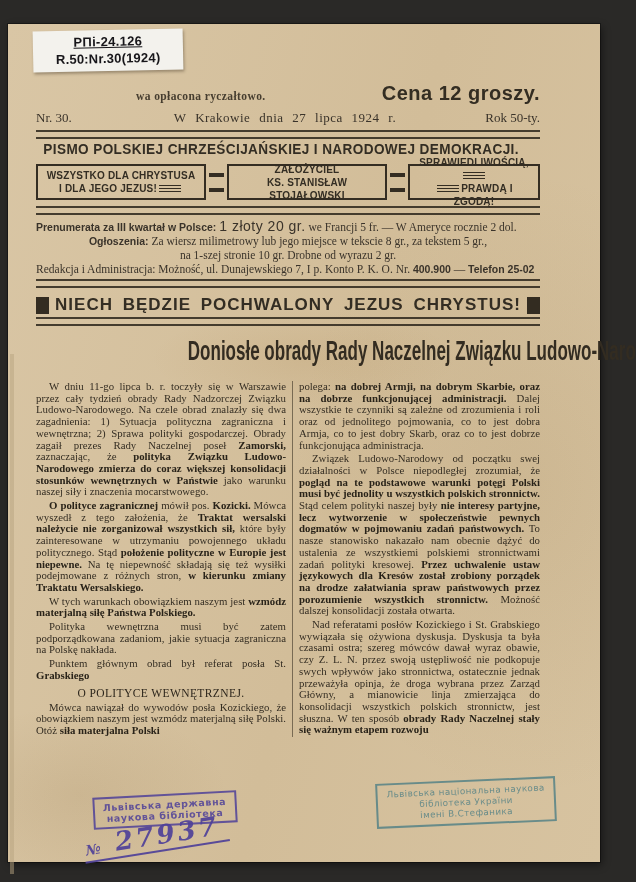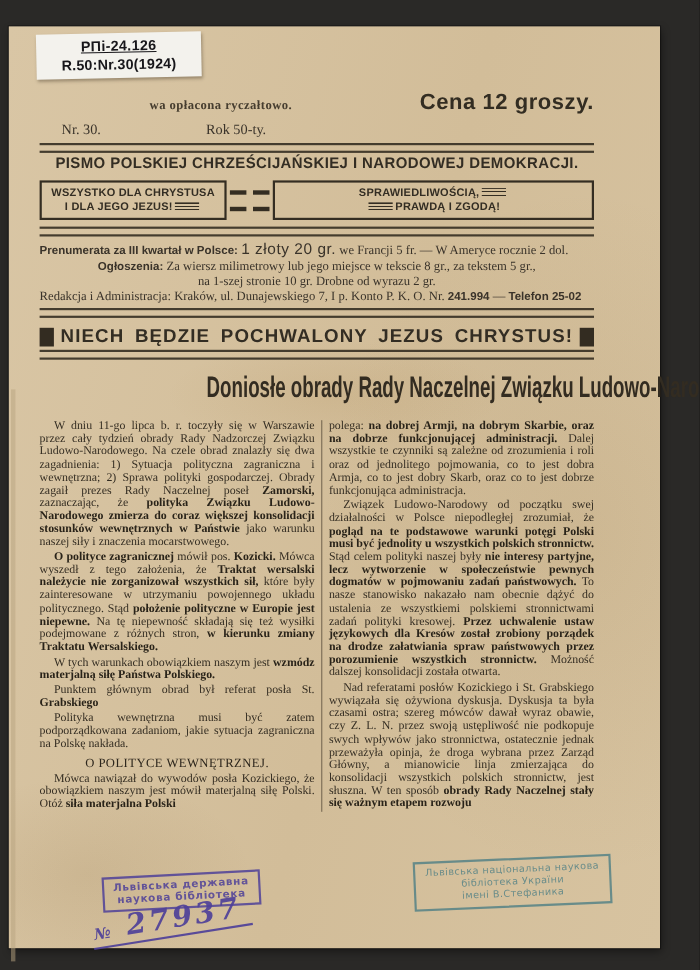--- a/index.html
+++ b/index.html
@@ -17,33 +17,33 @@
   
   .head-area{position:relative;height:106px;}
   .sticker{position:absolute;left:25px;top:6px;width:142px;padding:4px 4px 5px;background:#f3f2ed;
            transform:rotate(-1.2deg);box-shadow:1px 2px 3px rgba(40,30,15,.35);text-align:center;
            font-family:"Liberation Sans",sans-serif;font-weight:700;color:#17161a;}
   .sticker-l1{font-size:13px;text-decoration:underline;letter-spacing:.3px;}
   .sticker-l2{font-size:13px;margin-top:2px;letter-spacing:.2px;}
   .postal-note{position:absolute;left:128px;top:66px;font-size:11.5px;font-weight:700;color:#463d2f;letter-spacing:.4px;}
   .price{position:absolute;right:60px;top:58px;font-family:"Liberation Sans",sans-serif;font-weight:700;
          font-size:20px;letter-spacing:.5px;color:#332d22;}
-  .issue-row{position:absolute;left:28px;right:60px;top:86px;display:flex;align-items:center;font-size:13px;color:#3a332a;margin-left:20px;}
+  .issue-row{position:absolute;left:28px;right:60px;top:86px;display:flex;align-items:center;font-size:13px;color:#3a332a;}
   .issue-no{width:90px;}
   .dateline{flex:1;text-align:center;word-spacing:5px;letter-spacing:.5px;}
   .yearcell{width:96px;text-align:right;}
 
   .print{margin:0 60px 0 28px;}
   .rule2{height:5px;border-top:2px solid #352e22;border-bottom:2px solid #352e22;opacity:.9;}
 
   .masthead{text-align:center;margin-top:2px;overflow:visible;white-space:nowrap;}
   .masthead .squeeze{display:inline-block;transform:scaleX(.88);transform-origin:50% 50%;
       font-family:"Liberation Sans",sans-serif;font-weight:700;font-size:49px;line-height:52px;
       letter-spacing:1px;color:#332d23;}
-  .subtitle{text-align:center;white-space:nowrap;margin-top:1px;}
+  .subtitle{white-space:nowrap;margin-top:1px;}
   .subtitle .squeeze{display:inline-block;transform:scaleX(.97);transform-origin:50% 50%;
       font-family:"Liberation Sans",sans-serif;font-weight:700;font-size:14px;letter-spacing:.4px;color:#332d23;}
 
   .motto-row{display:flex;align-items:stretch;margin-top:6px;height:36px;}
   .motto-box{border:2px solid #342d22;display:flex;flex-direction:column;justify-content:center;
       text-align:center;font-family:"Liberation Sans",sans-serif;font-weight:700;font-size:10px;
       line-height:13px;letter-spacing:.2px;color:#332d23;padding:1px 4px;}
   .box-l{width:158px;}.box-c{width:148px;}.box-r{width:158px;flex:1;}
   .eq{align-self:center;width:15px;height:11px;border-top:4px solid #342d22;border-bottom:4px solid #342d22;margin:0 3px;}
   .lines3{display:inline-block;width:22px;height:8px;vertical-align:middle;margin:0 2px;
@@ -93,51 +93,56 @@
   <div class="paper">
     <div class="head-area">
       <div class="postal-note">wa opłacona ryczałtowo.</div>
       <div class="sticker">
         <div class="sticker-l1">РПі-24.126</div>
         <div class="sticker-l2">R.50:Nr.30(1924)</div>
       </div>
       <div class="price">Cena 12 groszy.</div>
       <div class="issue-row">
         <div class="issue-no">Nr. 30.</div>
+        <div class="dateline">W Krakowie dnia 27 lipca 1924 r.</div>
         <div class="yearcell"><span>Rok </span><span class="b sans">50-ty.</span></div>
       </div>
     </div>
 
     <div class="print">
       <div class="rule2"></div>
 
       <div class="subtitle">
         <span class="squeeze">PISMO POLSKIEJ CHRZEŚCIJAŃSKIEJ I NARODOWEJ DEMOKRACJI.</span>
       </div>
 
       <div class="motto-row">
         <div class="motto-box box-l">
           <div>WSZYSTKO DLA CHRYSTUSA</div>
           <div><span>I DLA JEGO JEZUS!</span><span class="lines3"></span></div>
         </div>
         <div class="eq"></div>
+        <div class="motto-box box-c">
+          <div>ZAŁOŻYCIEL</div>
+          <div>KS. STANISŁAW STOJAŁOWSKI</div>
+        </div>
         <div class="eq"></div>
         <div class="motto-box box-r">
           <div><span>SPRAWIEDLIWOŚCIĄ,</span><span class="lines3"></span></div>
           <div><span class="lines3"></span><span>PRAWDĄ I ZGODĄ!</span></div>
         </div>
       </div>
 
       <div class="rule2" style="margin-top:6px;"></div>
 
       <div class="imprint">
         <div class="imp-line"><span class="b sans">Prenumerata za III kwartał w Polsce: </span><span class="big">1 złoty 20 gr.</span><span> we Francji 5 fr. — W Ameryce rocznie 2 dol.</span></div>
         <div class="imp-line"><span class="b sans">Ogłoszenia: </span><span>Za wiersz milimetrowy lub jego miejsce w tekscie 8 gr., za tekstem 5 gr.,</span></div>
         <div class="imp-line"><span>na 1-szej stronie 10 gr. Drobne od wyrazu 2 gr.</span></div>
-        <div class="imp-line"><span>Redakcja i Administracja: Kraków, ul. Dunajewskiego 7, I p. Konto P. K. O. Nr. </span><span class="b sans">241.994</span><span> — </span><span class="b sans">Telefon 25-02</span></div>
+        <div class="imp-line"><span>Redakcja i Administracja: Możność, ul. Dunajewskiego 7, I p. Konto P. K. O. Nr. </span><span class="b sans">400.900</span><span> — </span><span class="b sans">Telefon 25-02</span></div>
       </div>
 
       <div class="rule2" style="margin-top:3px;"></div>
 
       <div class="banner">
         <div class="banner-block"></div>
         <div class="banner-text">NIECH BĘDZIE POCHWALONY JEZUS CHRYSTUS!</div>
         <div class="banner-block"></div>
       </div>
 
@@ -145,24 +150,24 @@
 
       <div class="headline">
         <span class="squeeze">Doniosłe obrady Rady Naczelnej Związku Ludowo-Narodowego.</span>
       </div>
 
       <div class="columns">
         <div class="col-left">
             <div class="para indent"><span>W dniu 11-go lipca b. r. toczyły się w Warszawie przez cały tydzień obrady Rady Nadzorczej Związku Ludowo-Narodowego. Na czele obrad znalazły się dwa zagadnienia: 1) Sytuacja polityczna zagraniczna i wewnętrzna; 2) Sprawa polityki gospodarczej. Obrady zagaił prezes Rady Naczelnej poseł </span><span class="b">Zamorski,</span><span> zaznaczając, że </span><span class="b">polityka Związku Ludowo-Narodowego zmierza do coraz większej konsolidacji stosunków wewnętrznych w Państwie</span><span> jako warunku naszej siły i znaczenia mocarstwowego.</span></div>
             <div class="para indent"><span class="b">O polityce zagranicznej</span><span> mówił pos. </span><span class="b">Kozicki.</span><span> Mówca wyszedł z tego założenia, że </span><span class="b">Traktat wersalski należycie nie zorganizował wszystkich sił,</span><span> które były zainteresowane w utrzymaniu powojennego układu politycznego. Stąd </span><span class="b">położenie polityczne w Europie jest niepewne.</span><span> Na tę niepewność składają się też wysiłki podejmowane z różnych stron, </span><span class="b">w kierunku zmiany Traktatu Wersalskiego.</span></div>
             <div class="para indent"><span>W tych warunkach obowiązkiem naszym jest </span><span class="b">wzmódz materjalną siłę Państwa Polskiego.</span></div>
+            <div class="para indent"><span>Polityka wewnętrzna musi być zatem podporządkowana zadaniom, jakie sytuacja zagraniczna na Polskę nakłada.</span></div>
             <div class="para indent"><span>Punktem głównym obrad był referat posła St. </span><span class="b">Grabskiego</span></div>
-            <div class="para indent"><span>Polityka wewnętrzna musi być zatem podporządkowana zadaniom, jakie sytuacja zagraniczna na Polskę nakłada.</span></div>
             <div class="col-heading">O POLITYCE WEWNĘTRZNEJ.</div>
-            <div class="para indent"><span>Mówca nawiązał do wywodów posła Kozickiego, że obowiązkiem naszym jest mówił materjalną siłę Polski. Otóż </span><span class="b">siła materjalna Polski</span></div>
+            <div class="para indent"><span>Mówca nawiązał do wywodów posła Kozickiego, że obowiązkiem naszym jest wzmódz materjalną siłę Polski. Otóż </span><span class="b">siła materjalna Polski</span></div>
           </div>
         <div class="col-div"></div>
         <div class="col-right">
             <div class="para"><span>polega: </span><span class="b">na dobrej Armji, na dobrym Skarbie, oraz na dobrze funkcjonującej administracji.</span><span> Dalej wszystkie te czynniki są zależne od zrozumienia i roli oraz od jednolitego pojmowania, co to jest dobra Armja, co to jest dobry Skarb, oraz co to jest dobrze funkcjonująca administracja.</span></div>
             <div class="para indent"><span>Związek Ludowo-Narodowy od początku swej działalności w Polsce niepodległej zrozumiał, że </span><span class="b">pogląd na te podstawowe warunki potęgi Polski musi być jednolity u wszystkich polskich stronnictw.</span><span> Stąd celem polityki naszej były </span><span class="b">nie interesy partyjne, lecz wytworzenie w społeczeństwie pewnych dogmatów w pojmowaniu zadań państwowych.</span><span> To nasze stanowisko nakazało nam obecnie dążyć do ustalenia ze wszystkiemi polskiemi stronnictwami zadań polityki kresowej. </span><span class="b">Przez uchwalenie ustaw językowych dla Kresów został zrobiony porządek na drodze załatwiania spraw państwowych przez porozumienie wszystkich stronnictw.</span><span> Możność dalszej konsolidacji została otwarta.</span></div>
             <div class="para indent"><span>Nad referatami posłów Kozickiego i St. Grabskiego wywiązała się ożywiona dyskusja. Dyskusja ta była czasami ostra; szereg mówców dawał wyraz obawie, czy Z. L. N. przez swoją ustępliwość nie podkopuje swych wpływów jako stronnictwa, ostatecznie jednak przeważyła opinja, że droga wybrana przez Zarząd Główny, a mianowicie linja zmierzająca do konsolidacji wszystkich polskich stronnictw, jest słuszna. W ten sposób </span><span class="b">obrady Rady Naczelnej stały się ważnym etapem rozwoju</span></div>
           </div>
       </div>
     </div>
 

